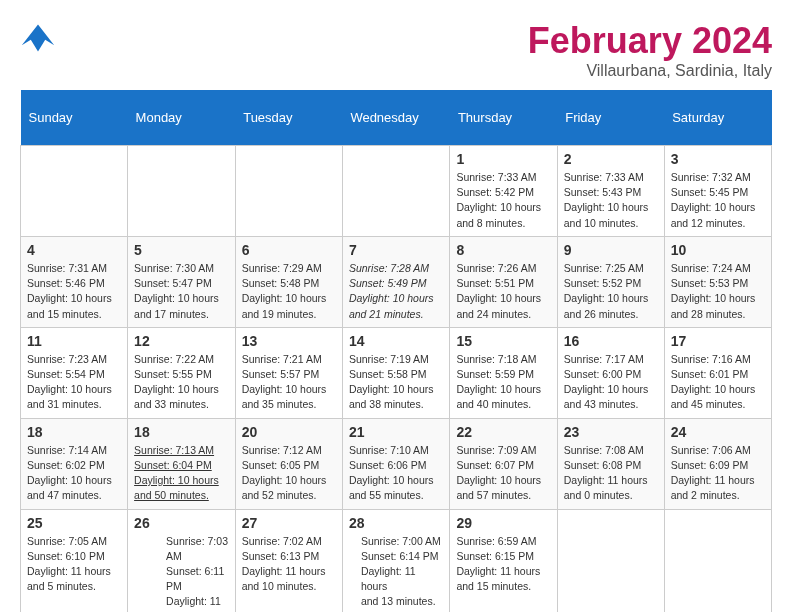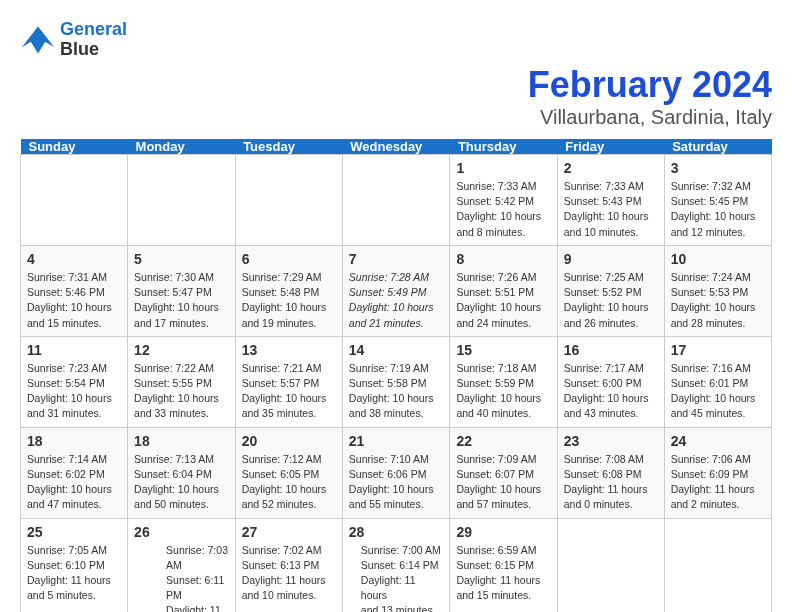--- a/index.html
+++ b/index.html
@@ -33,39 +33,38 @@
     .logo-bird {
       width: 36px;
       height: 36px;
     }
     .title-area {
       text-align: right;
     }
     .calendar-title {
       font-size: 36px;
       font-weight: bold;
-      color: #1d4ed8;
-      margin-top: 44px;
+      color: #be185d;
     }
     .calendar-subtitle {
-      font-size: 20px;
+      font-size: 16px;
       color: #555;
     }
     table {
       width: 100%;
       border-collapse: collapse;
       font-size: 11px;
     }
     thead tr th {
       background-color: #1a73c8;
       color: #fff;
       text-align: left;
-      padding: 0 8px;
+      padding: 20px 8px;
       font-size: 13px;
-      font-weight: bold;
+      font-weight: normal;
     }
     tbody tr td {
       border: 1px solid #ccc;
       vertical-align: top;
       padding: 5px 6px;
       width: 108px;
       min-height: 80px;
       color: #333;
     }
     tbody tr td.empty {
@@ -92,23 +91,20 @@
     }
   </style>
 </head>
 <body>
 
 <div class="header-area">
   <div class="logo">
     <svg class="logo-bird" viewBox="0 0 40 40">
       <polygon points="20,5 38,28 28,22 20,35 12,22 2,28" fill="#1a73c8"></polygon>
     </svg>
-    <div class="logo-text">
-      <span>General</span><br><span style="color:#333;">Blue</span>
-    </div>
   </div>
   <div class="title-area">
     <div class="calendar-title">February 2024</div>
     <div class="calendar-subtitle">Villaurbana, Sardinia, Italy</div>
   </div>
 </div>
 
 <table>
   <thead>
     <tr id="header-row">
@@ -254,21 +250,21 @@
       <tr>
         <td>
           <div class="day-number">18</div>
           <div class="day-info" style="white-space: pre-line;">Sunrise: 7:14 AM
 Sunset: 6:02 PM
 Daylight: 10 hours
 and 47 minutes.</div>
         </td>
         <td>
           <div class="day-number">18</div>
-          <div class="day-info" style="white-space: pre-line;">Sunrise: 7:13 AM
+          <div class="day-info" style="white-space: pre-line; text-decoration: underline;">Sunrise: 7:13 AM
 Sunset: 6:04 PM
 Daylight: 10 hours
 and 50 minutes.</div>
         </td>
         <td>
           <div class="day-number">20</div>
           <div class="day-info" style="white-space: pre-line;">Sunrise: 7:12 AM
 Sunset: 6:05 PM
 Daylight: 10 hours
 and 52 minutes.</div>

